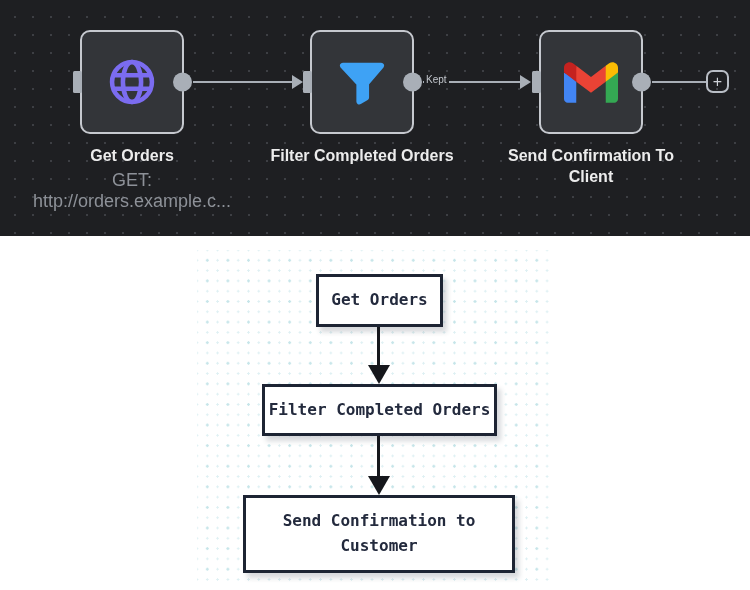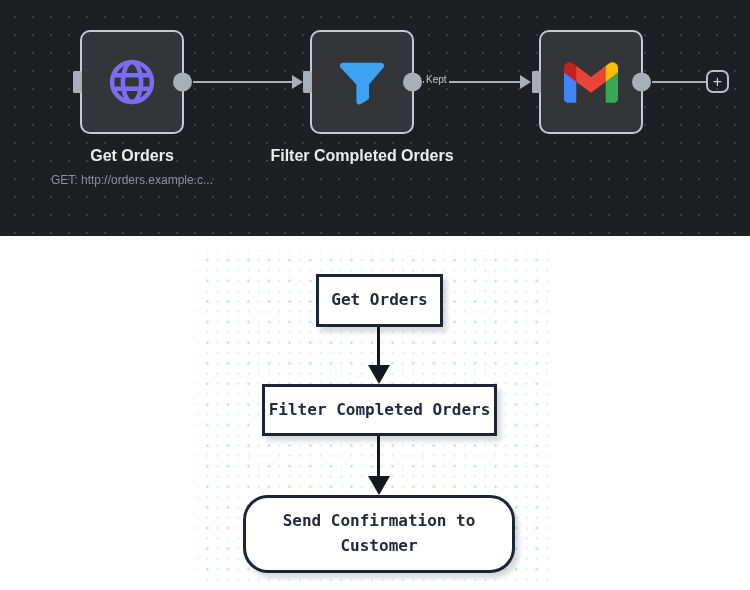--- a/index.html
+++ b/index.html
@@ -54,42 +54,42 @@
     background:transparent; cursor:pointer;
   }
   .nlabel {
     position:absolute; top:145px; transform:translateX(-50%);
     text-align:center; color:#ececec; font-size:16px; font-weight:600;
     line-height:21px;
   }
   .nlabel-1 { left:132px; width:220px; }
   .nlabel-2 { left:362px; width:240px; }
   .nlabel-3 { left:591px; width:190px; }
-  .nsub { margin-top:4px; font-size:12px; font-weight:400; color:#8d9198; }
+  .nsub { margin-top:4px; font-size:18px; font-weight:400; color:#8d9198; }
 
   
   .board { position:absolute; left:0; top:236px; width:750px; height:354px; background:#ffffff; }
   .board-grid {
     position:absolute; left:197px; top:14px; width:356px; height:336px;
     background-image:
       radial-gradient(circle, #c6e5e9 1.2px, transparent 1.45px),
       radial-gradient(circle, #def0f3 0.95px, transparent 1.15px);
     background-size:20.6px 20.6px, 10.3px 10.3px;
     background-position:0 0, 5.15px 5.15px;
   }
   .fbox {
     position:absolute; background:#ffffff; border:3px solid #1d2433;
     box-shadow:4px 5px 5px rgba(33,42,61,0.18);
     display:flex; align-items:center; justify-content:center; text-align:center;
     font-family:"DejaVu Sans Mono", monospace; font-weight:700;
     font-size:16px; color:#232a3d; line-height:1.55; cursor:pointer;
   }
   .fbox-1 { left:316px; top:38px;  width:127px; height:53px; }
   .fbox-2 { left:262px; top:148px; width:235px; height:52px; }
-  .fbox-3 { left:243px; top:259px; width:272px; height:78px; padding:0 20px;border-radius:25px; }
+  .fbox-3 { left:243px; top:259px; width:272px; height:78px; padding:0 20px; }
   .aline { position:absolute; width:3px; background:#15171c; }
   .aline-1 { left:377px; top:91px;  height:38px; }
   .aline-2 { left:377px; top:200px; height:40px; }
   .ahead {
     position:absolute; width:0; height:0;
     border-left:11px solid transparent; border-right:11px solid transparent;
     border-top:19px solid #15171c;
   }
   .ahead-1 { left:368px; top:129px; }
   .ahead-2 { left:368px; top:240px; }
@@ -145,20 +145,21 @@
     <button class="add-btn">+</button>
 
     <div class="nlabel nlabel-1">
       <div>Get Orders</div>
       <div class="nsub">GET: http://orders.example.c...</div>
     </div>
     <div class="nlabel nlabel-2">
       <div>Filter Completed Orders</div>
     </div>
     <div class="nlabel nlabel-3">
+      <div>Send Confirmation To Client</div>
     </div>
   </div>
 
   <div class="board">
     <div class="board-grid"></div>
 
     <div class="fbox fbox-1">
       <span>Get Orders</span>
     </div>
 

